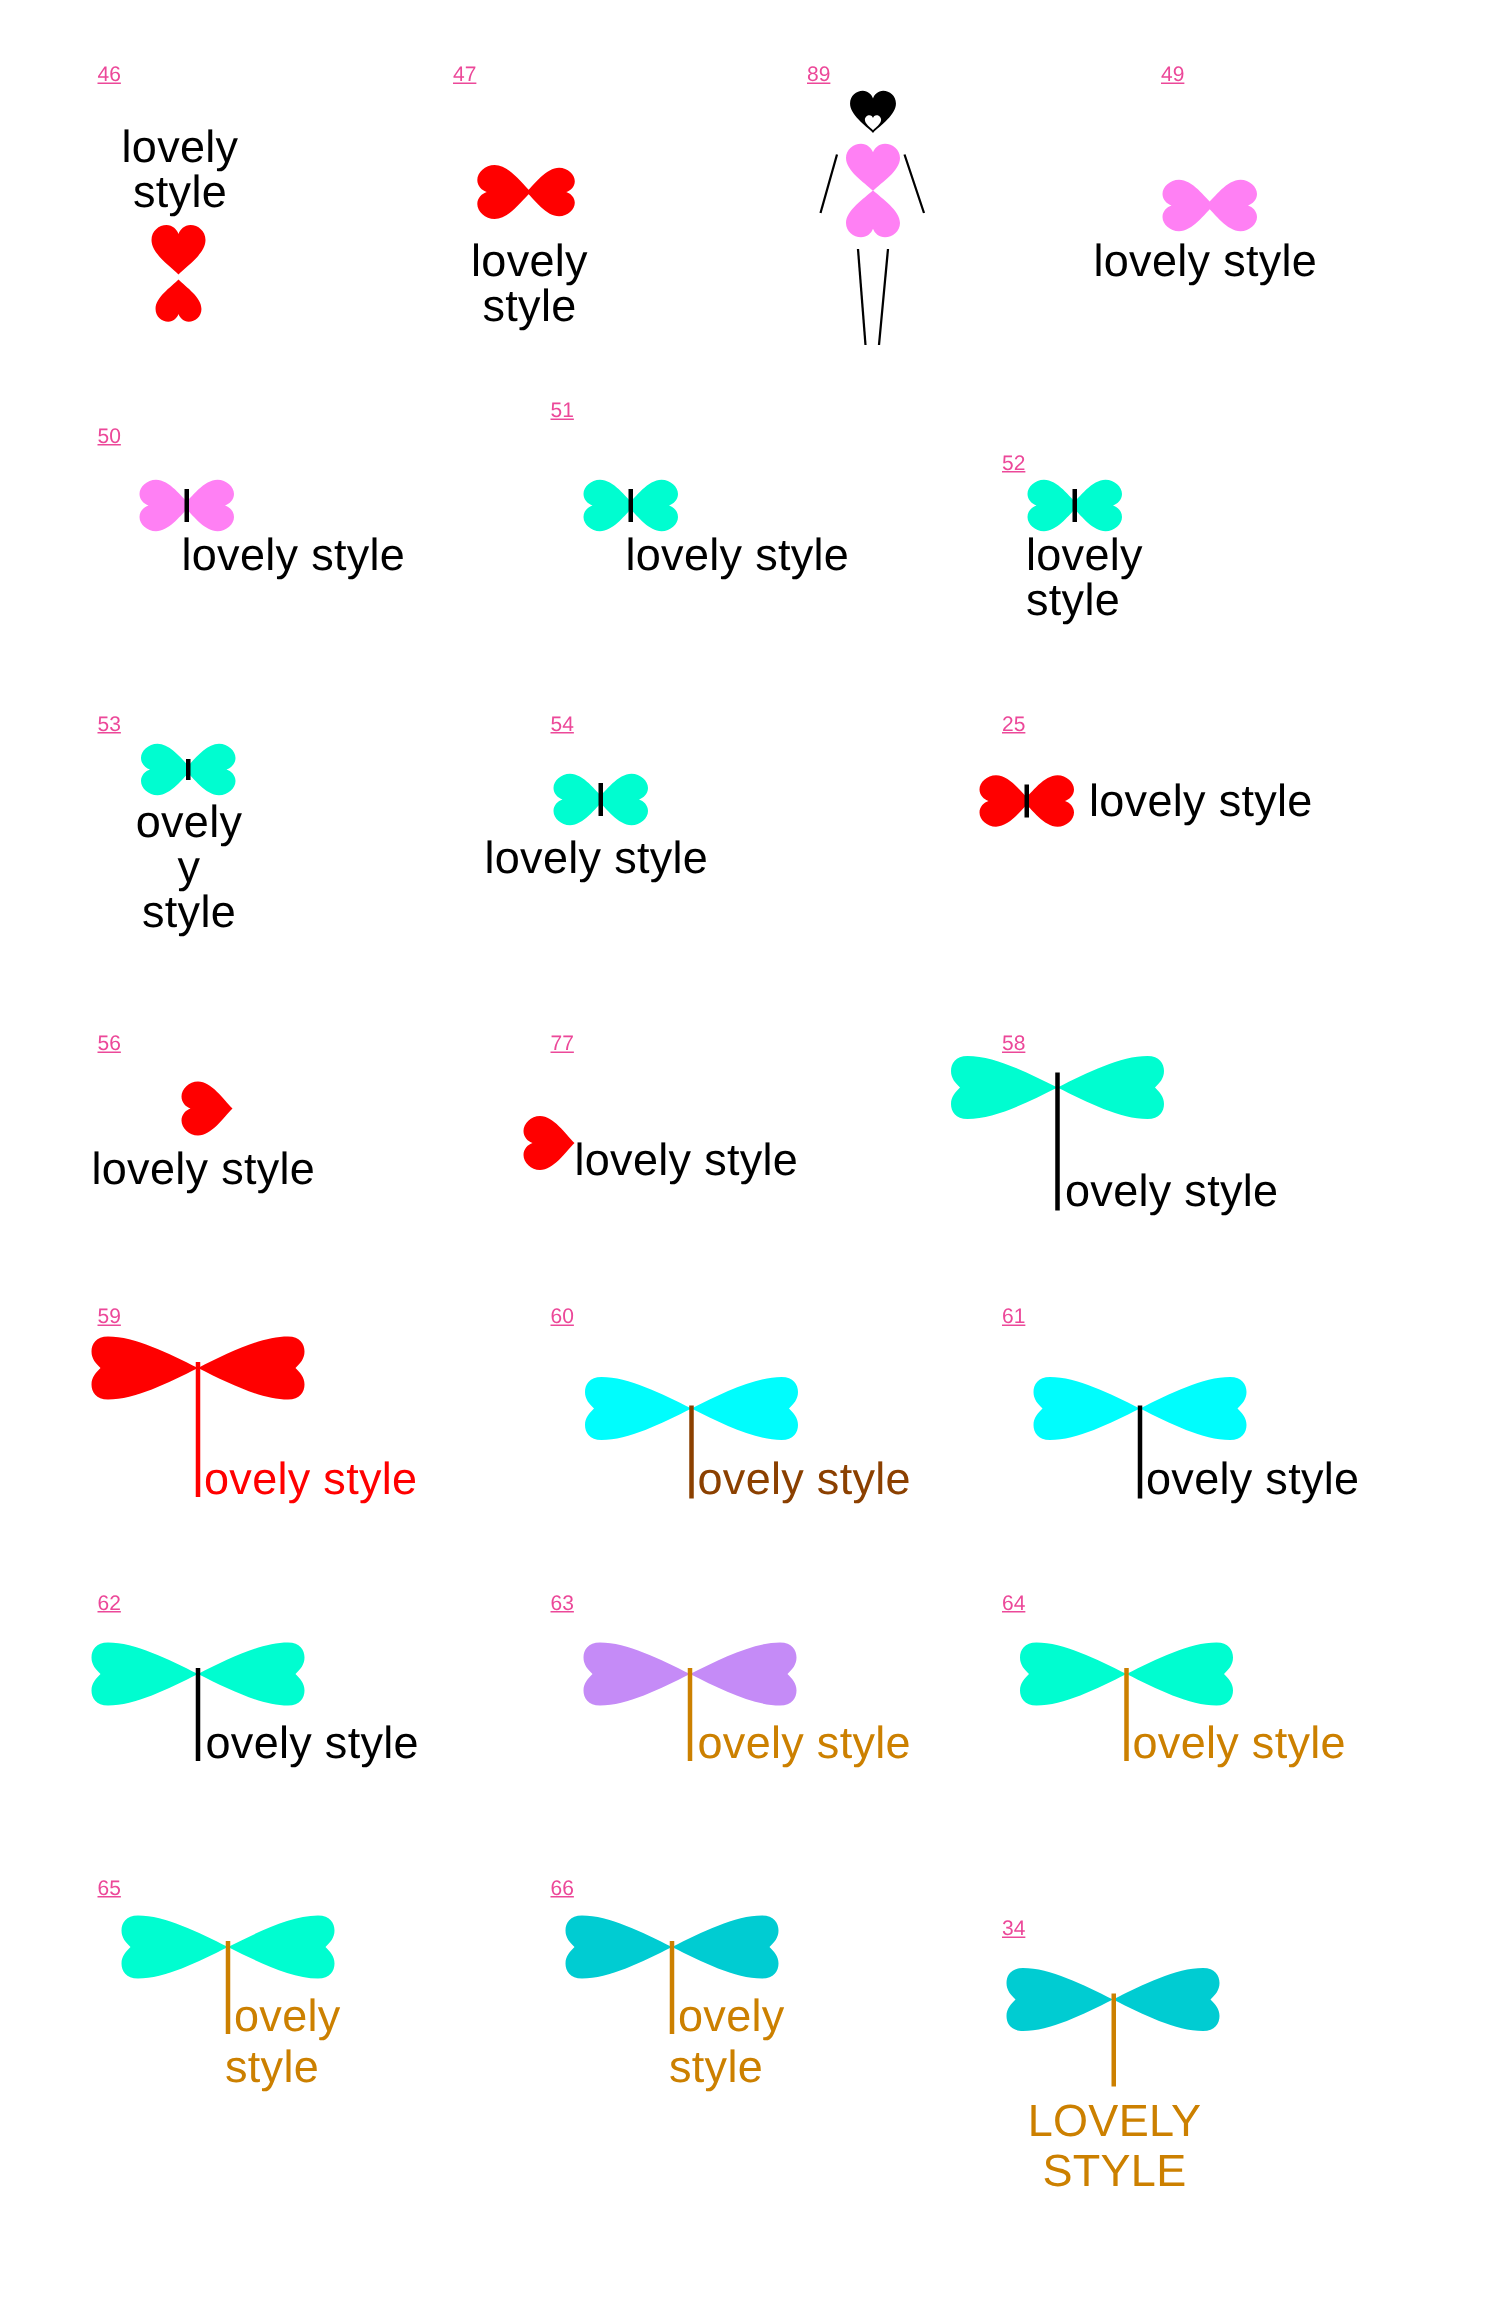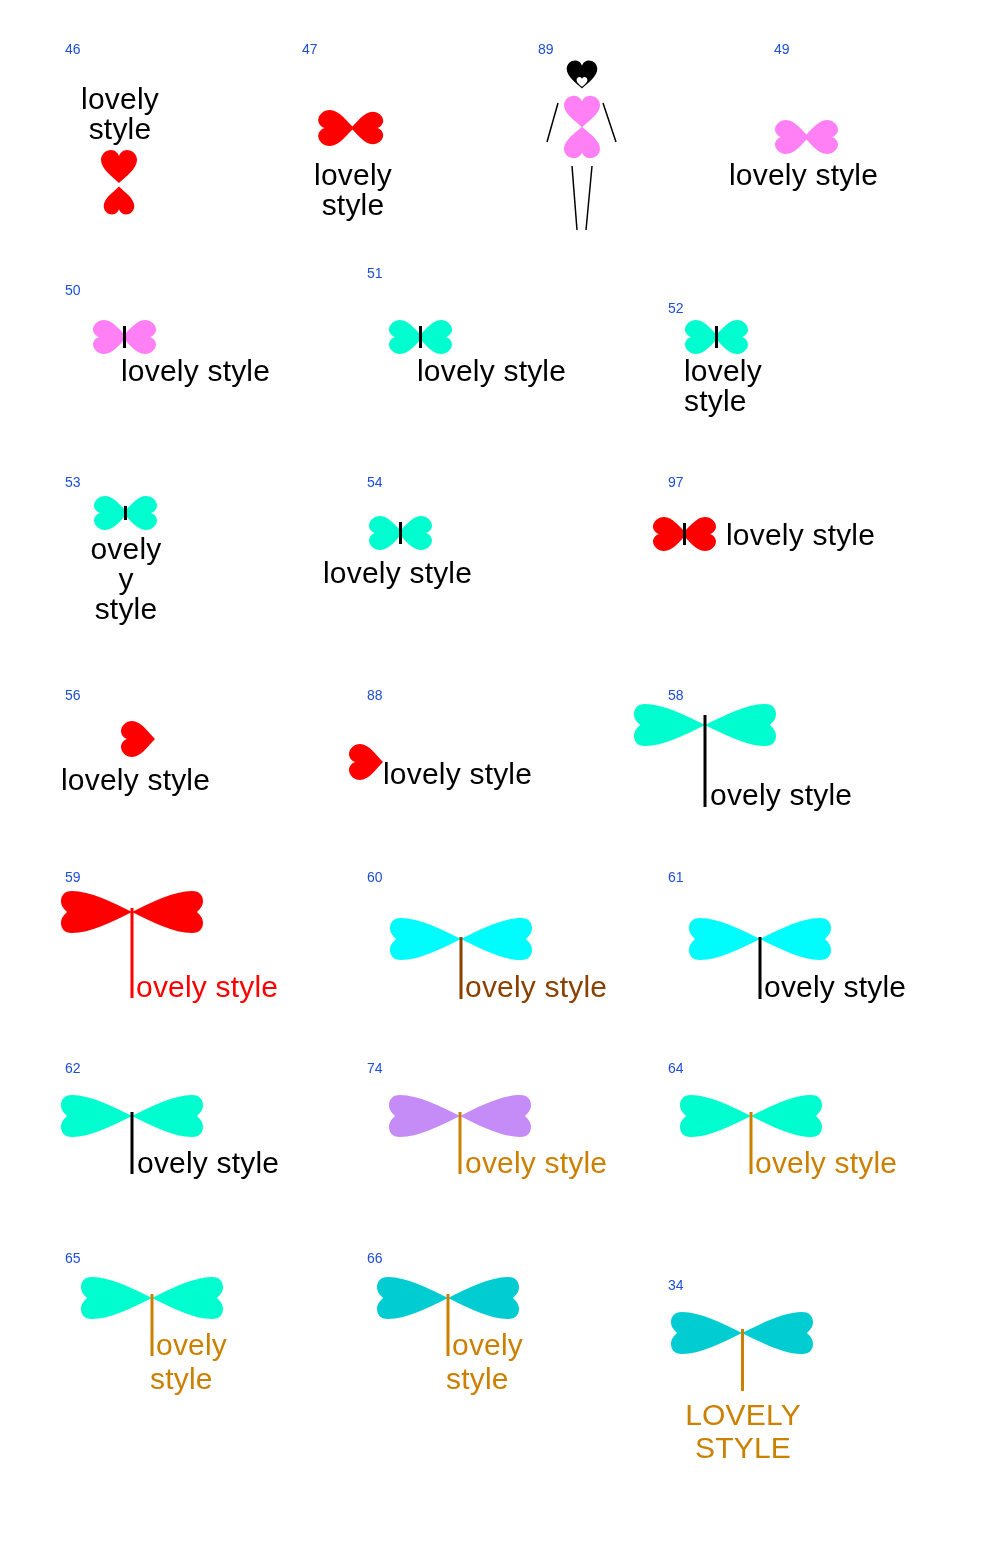--- a/index.html
+++ b/index.html
@@ -1,18 +1,18 @@
 <!DOCTYPE html>
 <html><head>
 <meta charset="utf-8">
 <style>
   html, body { margin: 0; padding: 0; background: #ffffff; }
   body { width: 1000px; height: 1543px; position: relative; overflow: hidden;
          font-family: "Liberation Sans", "DejaVu Sans", sans-serif; color: #000; }
-  .num { position: absolute; font-size: 14px; line-height: 14px; color: #1d4ed8; }
+  .num { position: absolute; font-size: 14px; line-height: 14px; color: #ec4899; text-decoration: underline; }
   .txt { position: absolute; font-size: 30px; line-height: 30px; white-space: nowrap; letter-spacing: 0.2px; }
   .txt.center { text-align: center; }
   svg { position: absolute; overflow: visible; }
   .variant { position: absolute; }
 </style>
 </head>
 <body>
 
 <svg width="0" height="0" style="position:absolute">
   <defs>
@@ -119,39 +119,39 @@
   <div class="num" style="left:367px;top:475px">54</div>
   <svg style="left:368px;top:514px" width="66" height="40">
     <use href="#heartRight" transform="translate(17,19) scale(1.0,0.95)" fill="#00fdd0"></use>
     <use href="#heartRight" transform="translate(48,19) scale(-1.0,0.95)" fill="#00fdd0"></use>
     <rect x="31" y="8" width="3" height="22" fill="#000"></rect>
   </svg>
   <div class="txt" style="left:323px;top:558px">lovely style</div>
 </div>
 
 <div class="variant">
-  <div class="num" style="left:668px;top:475px">97</div>
+  <div class="num" style="left:668px;top:475px">25</div>
   <svg style="left:652px;top:515px" width="66" height="40">
     <use href="#heartRight" transform="translate(17,19) scale(1.0,0.95)" fill="#ff0000"></use>
     <use href="#heartRight" transform="translate(48,19) scale(-1.0,0.95)" fill="#ff0000"></use>
     <rect x="31" y="8" width="3" height="22" fill="#000"></rect>
   </svg>
   <div class="txt" style="left:726px;top:520px">lovely style</div>
 </div>
 
 <div class="variant">
   <div class="num" style="left:65px;top:688px">56</div>
   <svg style="left:119px;top:720px" width="40" height="40">
     <use href="#heartRight" transform="translate(18,19)" fill="#ff0000"></use>
   </svg>
   <div class="txt" style="left:61px;top:765px">lovely style</div>
 </div>
 
 <div class="variant">
-  <div class="num" style="left:367px;top:688px">88</div>
+  <div class="num" style="left:367px;top:688px">77</div>
   <svg style="left:347px;top:743px" width="40" height="40">
     <use href="#heartRight" transform="translate(18,19)" fill="#ff0000"></use>
   </svg>
   <div class="txt" style="left:383px;top:759px">lovely style</div>
 </div>
 
 <div class="variant">
   <div class="num" style="left:668px;top:688px">58</div>
   <svg style="left:633px;top:700px" width="145" height="110">
     <use href="#wingLeft" transform="translate(72,25)" fill="#00fdd0"></use>
@@ -195,21 +195,21 @@
   <div class="num" style="left:65px;top:1061px">62</div>
   <svg style="left:61px;top:1095px" width="145" height="80">
     <use href="#wingLeft" transform="translate(71,21)" fill="#00fdd0"></use>
     <use href="#wingLeft" transform="translate(71,21) scale(-1,1)" fill="#00fdd0"></use>
     <rect x="69.5" y="17" width="3" height="62" fill="#000"></rect>
   </svg>
   <div class="txt" style="left:137px;top:1148px">ovely style</div>
 </div>
 
 <div class="variant">
-  <div class="num" style="left:367px;top:1061px">74</div>
+  <div class="num" style="left:367px;top:1061px">63</div>
   <svg style="left:389px;top:1095px" width="145" height="80">
     <use href="#wingLeft" transform="translate(71,21)" fill="#c58bf7"></use>
     <use href="#wingLeft" transform="translate(71,21) scale(-1,1)" fill="#c58bf7"></use>
     <rect x="69.5" y="17" width="3" height="62" fill="#cc8000"></rect>
   </svg>
   <div class="txt" style="left:465px;top:1148px;color:#cc8000">ovely style</div>
 </div>
 
 <div class="variant">
   <div class="num" style="left:668px;top:1061px">64</div>

